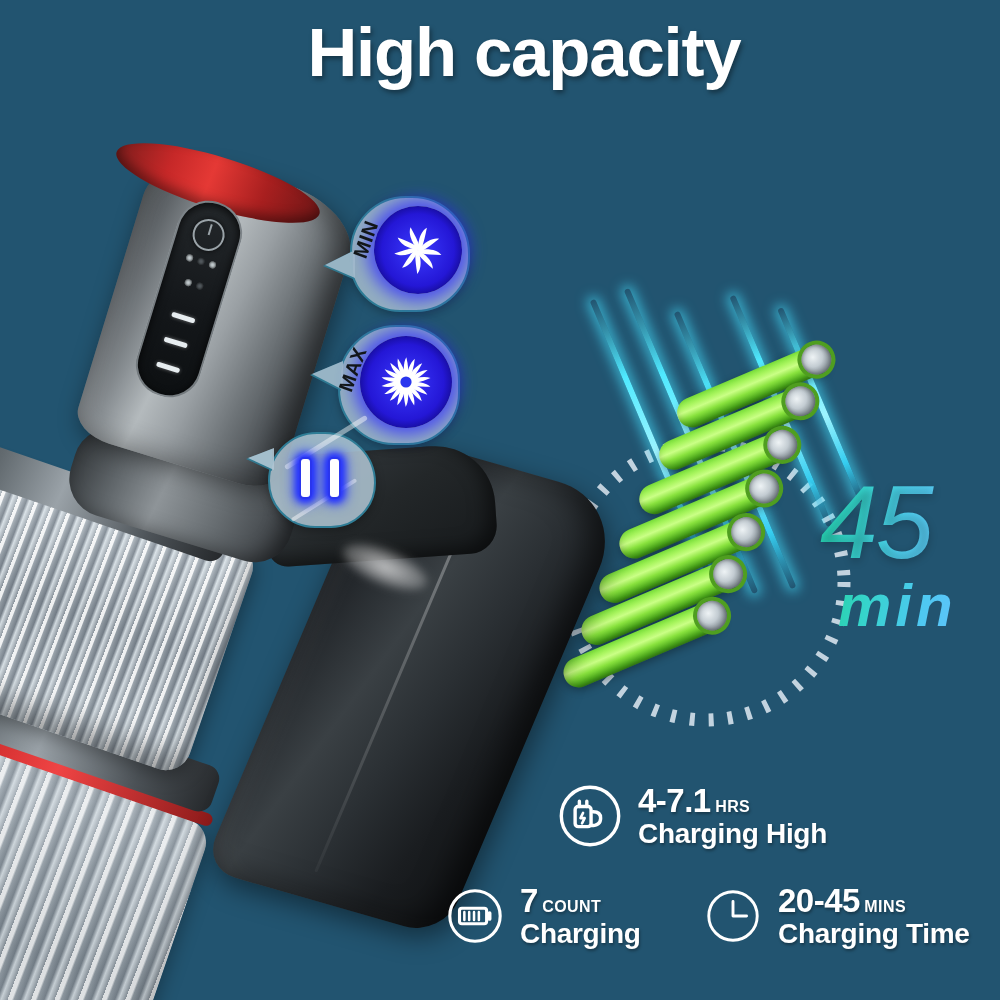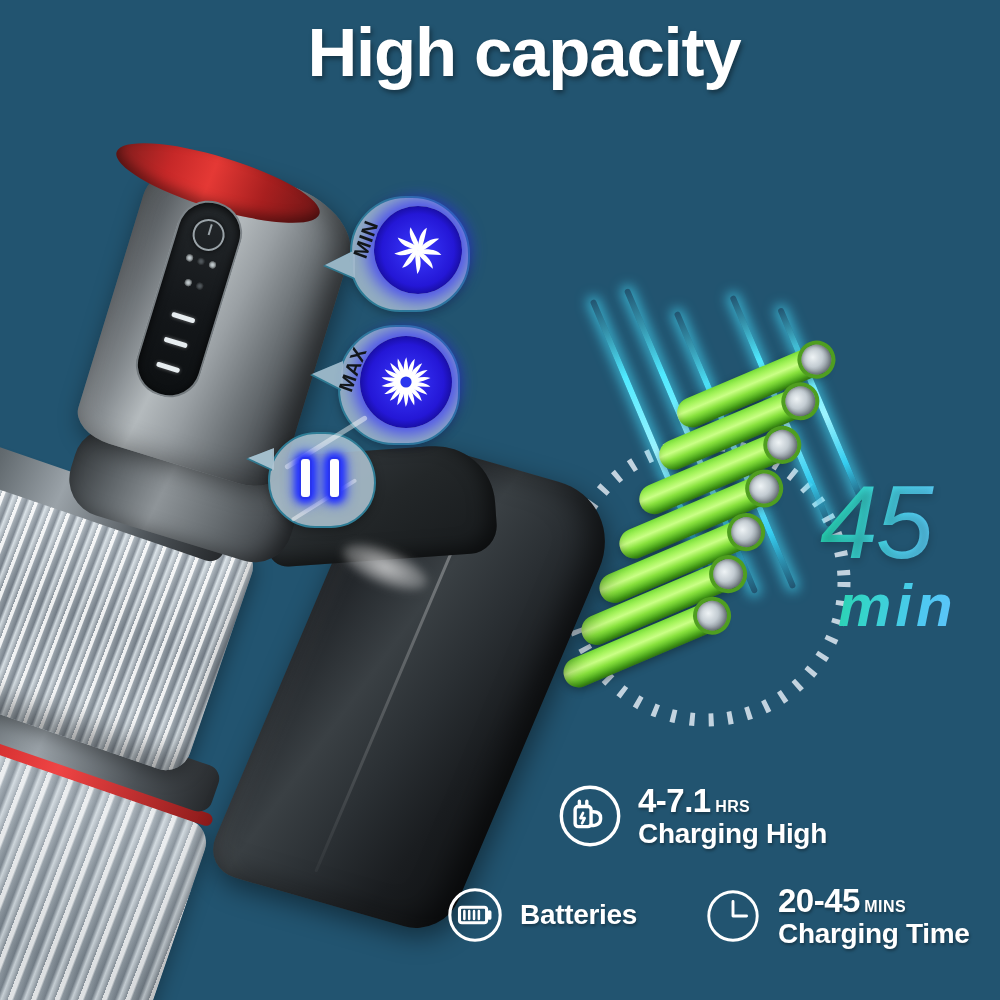--- a/index.html
+++ b/index.html
@@ -578,21 +578,25 @@
       <svg viewBox="0 0 64 64" width="62" height="62" fill="none" stroke="#ffffff" stroke-width="3.2" stroke-linecap="round" stroke-linejoin="round">
         <circle cx="32" cy="32" r="26"></circle>
         <rect x="16" y="24" width="28" height="16" rx="2.5"></rect>
         <path d="M47 29 v6" stroke-width="4"></path>
         <g stroke-width="2.6">
           <path d="M21 28 v8 M26 28 v8 M31 28 v8 M36 28 v8"></path>
         </g>
       </svg>
     </span>
     <span class="feat-text">
-      <span class="feat-bot">Batteries</span>
+      <span class="feat-top">
+        <span class="big">7</span>
+        <span class="small">COUNT</span>
+      </span>
+      <span class="feat-bot">Charging</span>
     </span>
   </div>
 
   <div class="feature" id="feature-running">
     <span class="feat-icon">
       <svg viewBox="0 0 64 64" width="62" height="62" fill="none" stroke="#ffffff" stroke-width="3" stroke-linecap="round" stroke-linejoin="round">
         <circle cx="32" cy="32" r="25"></circle>
         <path d="M32 17 v15 h14"></path>
       </svg>
     </span>

